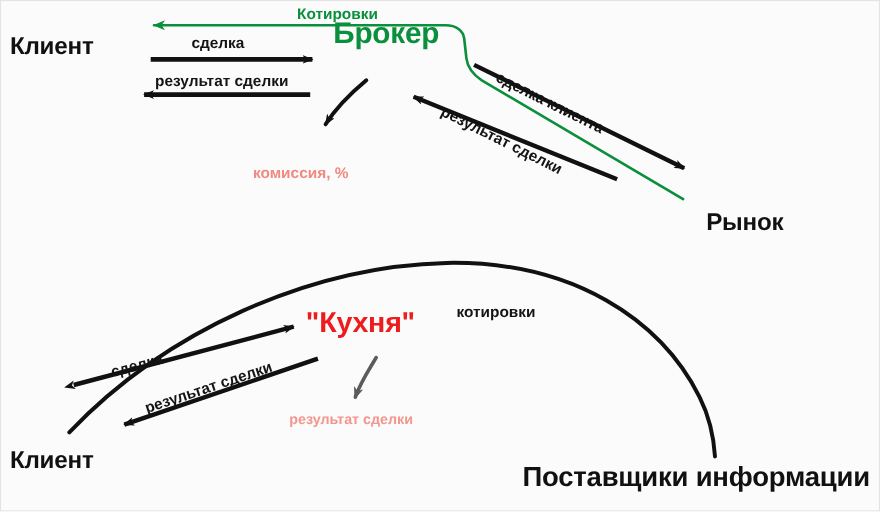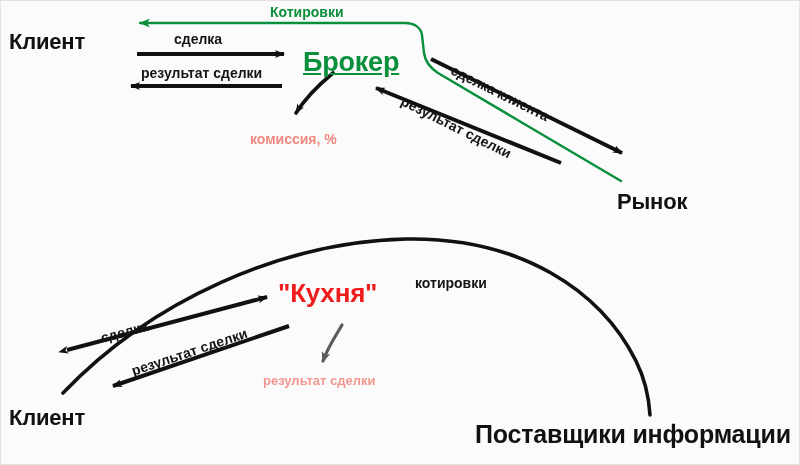--- a/index.html
+++ b/index.html
@@ -122,31 +122,31 @@
       <line x1="288" y1="325" x2="112" y2="385" stroke="#111111" stroke-width="4" stroke-linecap="butt" marker-end="url(#ah-black)"></line>
     </g>
 
     <g>
       <path d="M 341,324 C 334,336 327,346 322,360" fill="none" stroke="#5b5b5b" stroke-width="3.2" stroke-linecap="round" marker-end="url(#ah-gray)"></path>
     </g>
   </svg>
 
   <div class="node-label node-major" style="left:8px; top:30px;">Клиент</div>
 
-  <div class="node-label node-broker" style="left:302px; top:48px;text-decoration:underline;">Брокер</div>
+  <div class="node-label node-broker" style="left:302px; top:16px;">Брокер</div>
 
-  <div class="node-label node-major" style="left:616px; top:190px;">Рынок</div>
+  <div class="node-label node-major" style="left:641px; top:190px;">Рынок</div>
 
   <div class="edge-label edge-label-green" style="left:269px; top:4px;">Котировки</div>
 
   <div class="edge-label" style="left:173px; top:31px;">сделка</div>
 
   <div class="edge-label" style="left:140px; top:65px;">результат сделки</div>
 
-  <div class="edge-label edge-label-pink" style="left:229px; top:131px;margin-left:20px;">комиссия, %</div>
+  <div class="edge-label edge-label-pink" style="left:229px; top:149px;">комиссия, %</div>
 
   <div class="edge-label" style="left:451px; top:61px; transform: rotate(26.5deg);">сделка клиента</div>
 
   <div class="edge-label" style="left:401px; top:92px; transform: rotate(26.5deg);">результат сделки</div>
 
   <div class="node-label node-kitchen" style="left:277px; top:279px;">"Кухня"</div>
 
   <div class="node-label node-major" style="left:8px; top:406px;">Клиент</div>
 
   <div class="node-label node-major" style="left:474px; top:421px; font-size:25px;">Поставщики информации</div>

